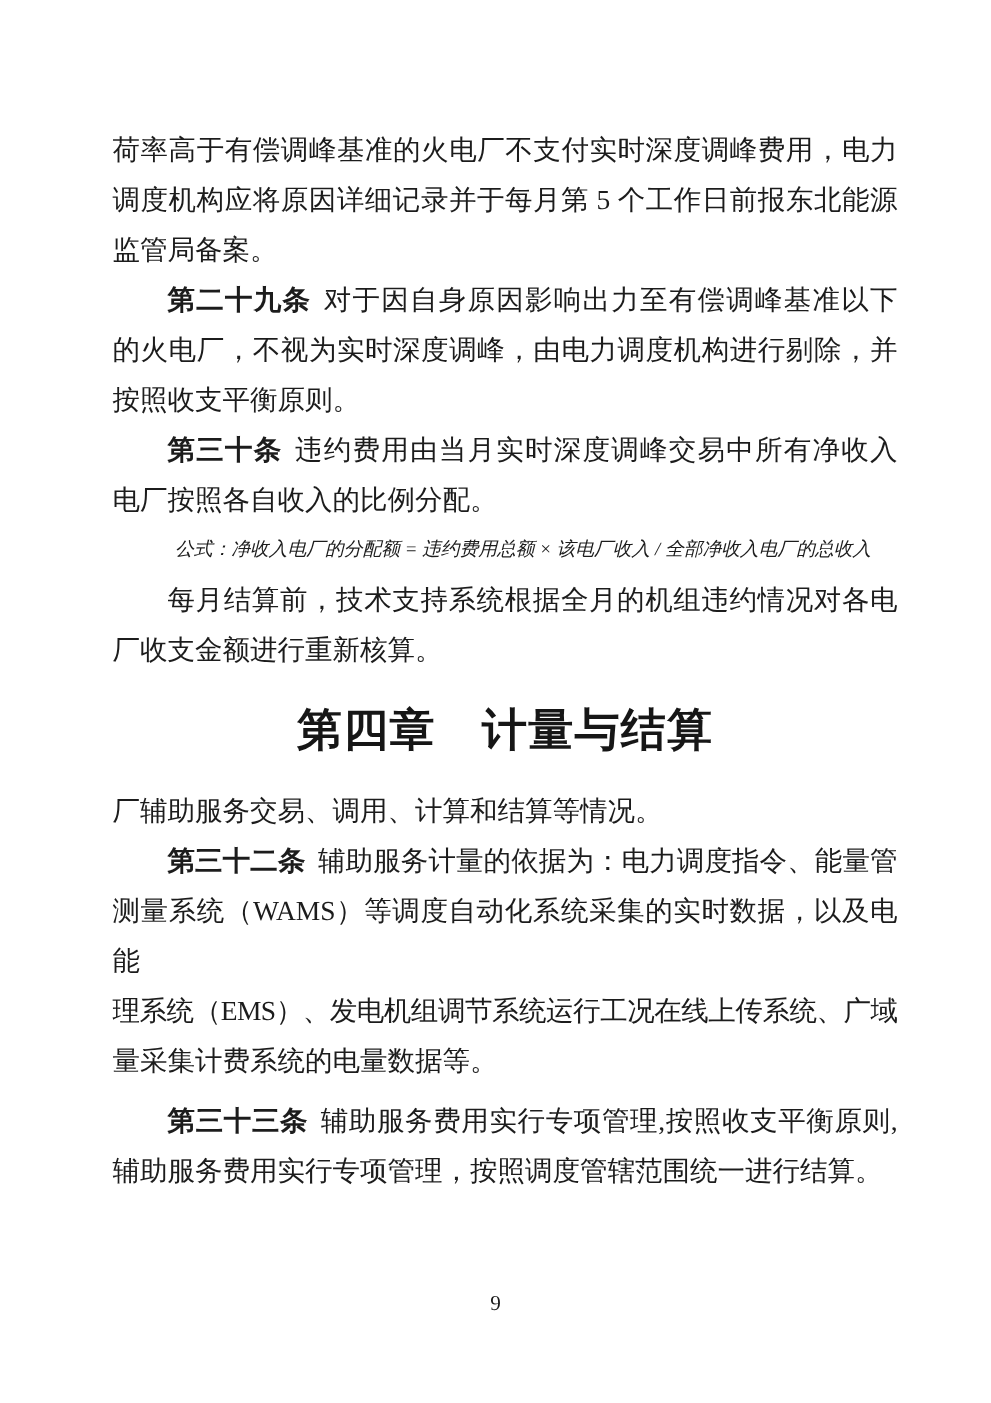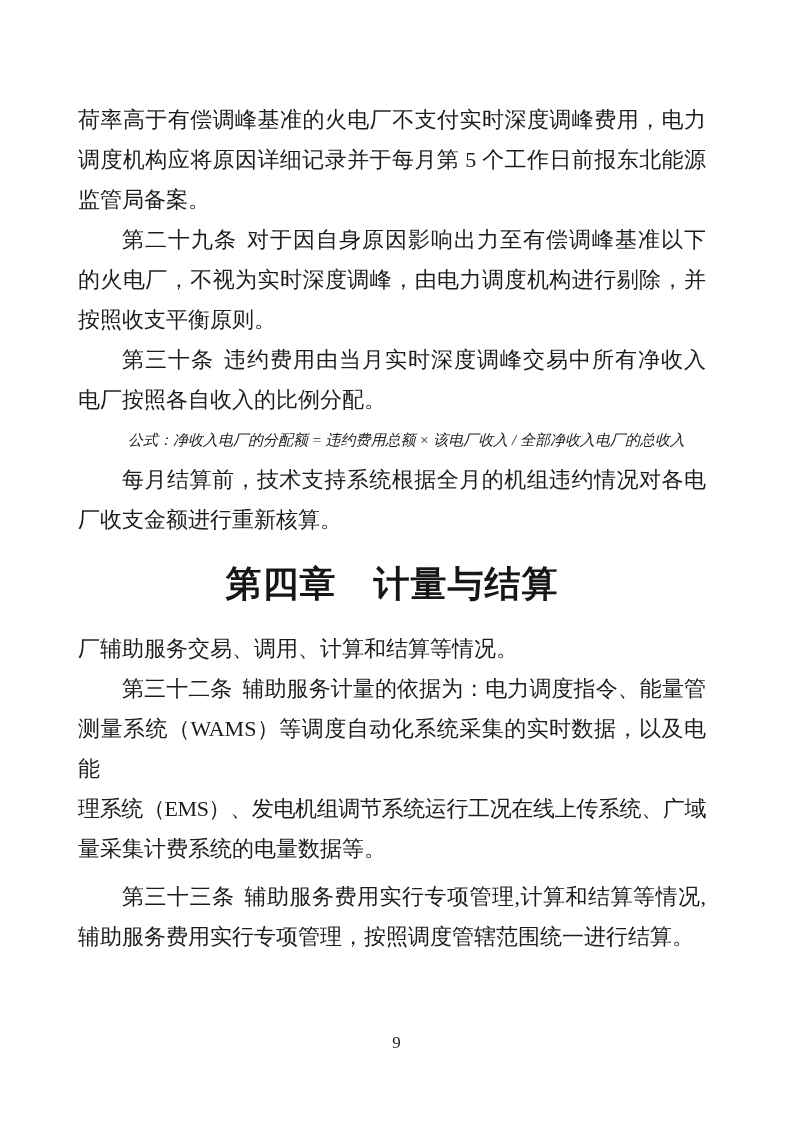--- a/index.html
+++ b/index.html
@@ -7,35 +7,35 @@
     position: relative;
     width: 793px;
     height: 1122px;
     background: #ffffff;
     overflow: hidden;
     font-family: "Liberation Serif", "DejaVu Serif", serif;
     color: #1c1c1c;
   }
   .content {
     position: absolute;
-    left: 78px;
+    left: 90px;
     top: 100px;
     width: 628px;
   }
   .line {
     font-size: 22px;
     line-height: 40px;
     white-space: normal;
   }
   .jl {               
     text-align: justify;
     text-align-last: justify;
   }
   .ind { text-indent: 44px; }       
-  .lead { font-weight: normal; margin-right: 10px; }
+  .lead { font-weight: bold; margin-right: 10px; }
   .tight { letter-spacing: -0.45px; }
   .formula {
     font-size: 15px;
     line-height: 40px;
     padding-left: 50px;
     font-style: italic;
   }
   .chapter {
     font-family: "Liberation Sans", "DejaVu Sans", sans-serif;
     font-weight: bold;
@@ -82,20 +82,20 @@
 
     <div class="chapter">第四章　计量与结算</div>
 
     <div class="line"><span>厂辅助服务交易、调用、计算和结算等情况。</span></div>
 
     <div class="line jl ind"><span class="lead">第三十二条</span><span>辅助服务计量的依据为：电力调度指令、能量管</span></div>
     <div class="line jl"><span>测量系统（WAMS）等调度自动化系统采集的实时数据，以及电能</span></div>
     <div class="line jl tight"><span>理系统（EMS）、发电机组调节系统运行工况在线上传系统、广域</span></div>
     <div class="line"><span>量采集计费系统的电量数据等。</span></div>
 
-    <div class="line jl ind mt8"><span class="lead">第三十三条</span><span>辅助服务费用实行专项管理,计算和结算等情况,</span></div>
+    <div class="line jl ind mt8"><span class="lead">第三十三条</span><span>辅助服务费用实行专项管理,按照收支平衡原则,</span></div>
     <div class="line"><span>辅助服务费用实行专项管理，按照调度管辖范围统一进行结算。</span></div>
 
 
   </div>
 
   <div class="pagenum">9</div>
 </div>
 
 </body></html>

